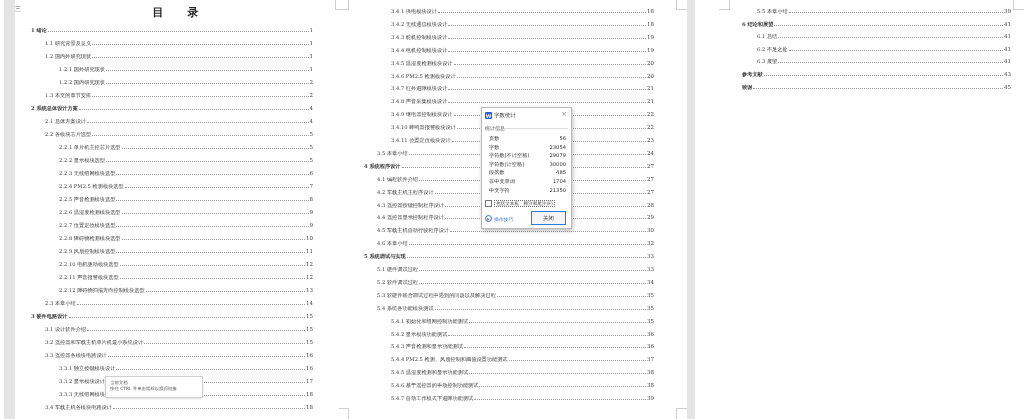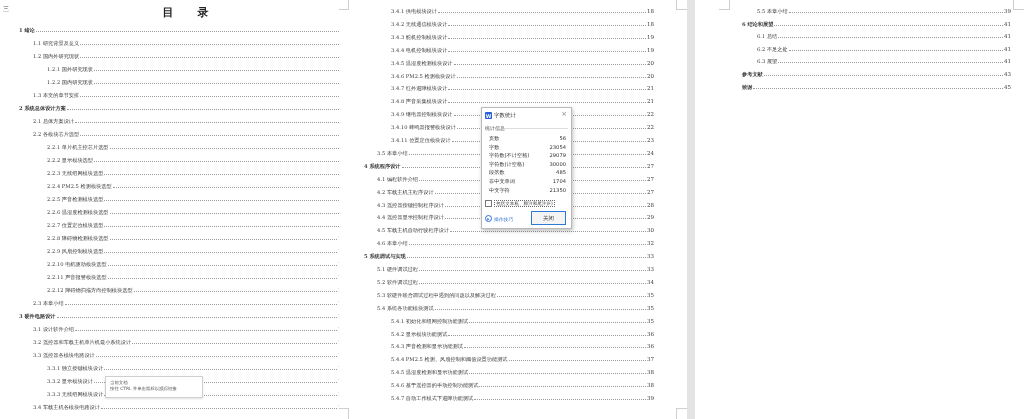--- a/index.html
+++ b/index.html
@@ -4,21 +4,21 @@
 <style>
   html, body { margin: 0; padding: 0; }
   body {
     width: 1024px; height: 419px; overflow: hidden; position: relative;
     background: #e4e4e4;
     font-family: "DejaVu Serif", "Liberation Serif", serif;
     color: #333;
   }
   .left-strip { position: absolute; left: 0; top: 0; width: 4px; height: 419px; background: #fff; }
   .page { position: absolute; top: 0; height: 419px; background: #fff; overflow: hidden; }
-  #page1 { left: 3px; width: 331px; padding-left: 44px; }
+  #page1 { left: 15px; width: 331px; }
   #page2 { left: 339px; width: 348px; }
   #page3 { left: 695px; width: 329px; }
   .corner { position: absolute; width: 10px; height: 10px; border-color: #cfcfcf; border-style: solid; border-width: 0; }
   .corner.tl { border-right-width: 1px; border-bottom-width: 1px; }
   .corner.tr { border-left-width: 1px; border-bottom-width: 1px; }
   .corner.bl { border-right-width: 1px; border-top-width: 1px; }
   .corner.br { border-left-width: 1px; border-top-width: 1px; }
   .toc-title {
     position: absolute; top: 5px; left: 0; width: 100%; text-align: center;
     font-size: 11px; font-weight: bold; letter-spacing: 10px; color: #222;

